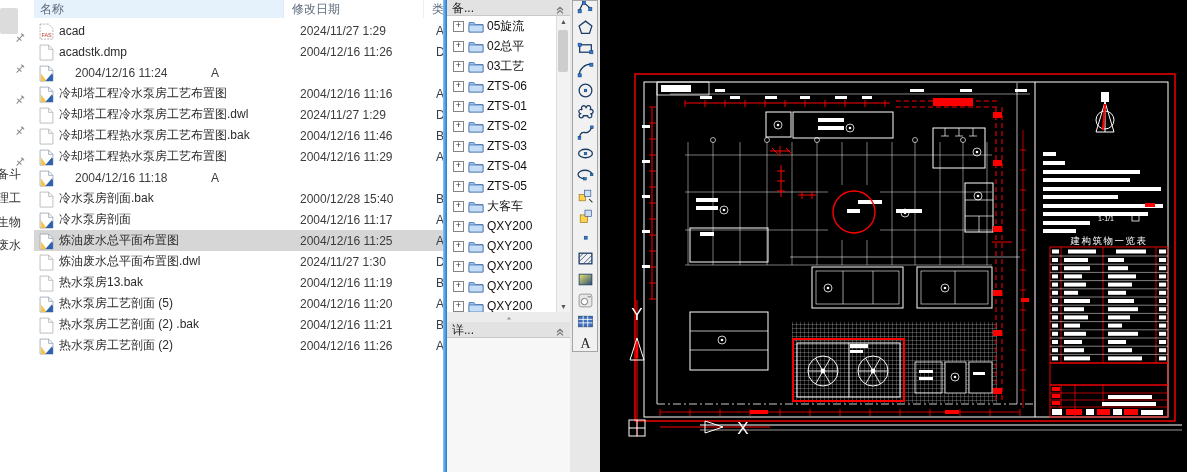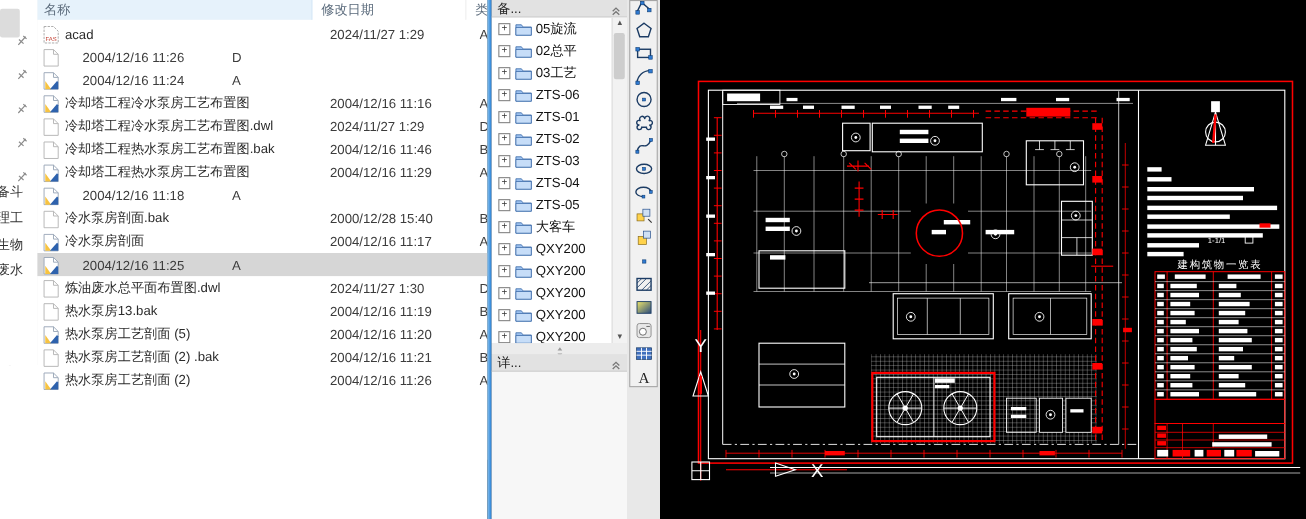--- a/index.html
+++ b/index.html
@@ -105,20 +105,21 @@
               </svg></span>
             <span class="fname">acad</span>
             <span class="fdate">2024/11/27 1:29</span>
             <span class="ftype">A</span>
           </div>
           <div class="frow">
             <span class="fi"><svg viewBox="0 0 14 16">
                 <path d="M1 1h8l4 4v10H1z" fill="#fff" stroke="#b5b5b5" stroke-width=".8"></path>
                 <path d="M9 1v4h4" fill="none" stroke="#b5b5b5" stroke-width=".8"></path>
               </svg></span>
+            <span class="fname">acadstk.dmp</span>
             <span class="fdate">2004/12/16 11:26</span>
             <span class="ftype">D</span>
           </div>
           <div class="frow">
             <span class="fi"><svg viewBox="0 0 14 16">
                 <path d="M1 1h8l4 4v10H1z" fill="#fff" stroke="#9aa7b8" stroke-width=".8"></path>
                 <path d="M9 1v4h4" fill="none" stroke="#9aa7b8" stroke-width=".8"></path>
                 <path d="M2 8l5 7H2z" fill="#f7c341"></path>
                 <path d="M6 15l6-7 1 1v6z" fill="#2e62ad"></path>
               </svg></span>
@@ -195,20 +196,21 @@
             <span class="fdate">2004/12/16 11:17</span>
             <span class="ftype">A</span>
           </div>
           <div class="frow sel">
             <span class="fi"><svg viewBox="0 0 14 16">
                 <path d="M1 1h8l4 4v10H1z" fill="#fff" stroke="#9aa7b8" stroke-width=".8"></path>
                 <path d="M9 1v4h4" fill="none" stroke="#9aa7b8" stroke-width=".8"></path>
                 <path d="M2 8l5 7H2z" fill="#f7c341"></path>
                 <path d="M6 15l6-7 1 1v6z" fill="#2e62ad"></path>
               </svg></span>
+            <span class="fname">炼油废水总平面布置图</span>
             <span class="fdate">2004/12/16 11:25</span>
             <span class="ftype">A</span>
           </div>
           <div class="frow">
             <span class="fi"><svg viewBox="0 0 14 16">
                 <path d="M1 1h8l4 4v10H1z" fill="#fff" stroke="#b5b5b5" stroke-width=".8"></path>
                 <path d="M9 1v4h4" fill="none" stroke="#b5b5b5" stroke-width=".8"></path>
               </svg></span>
             <span class="fname">炼油废水总平面布置图.dwl</span>
             <span class="fdate">2024/11/27 1:30</span>

